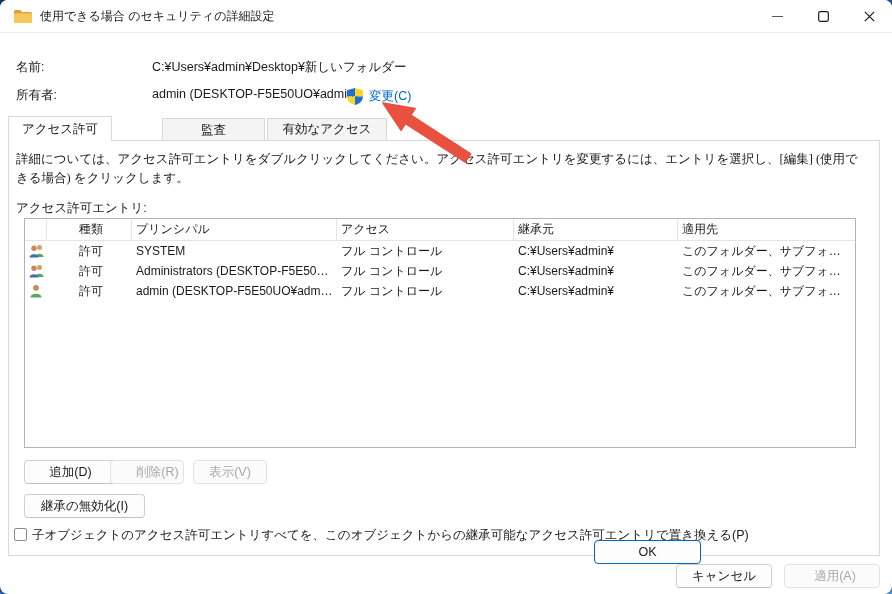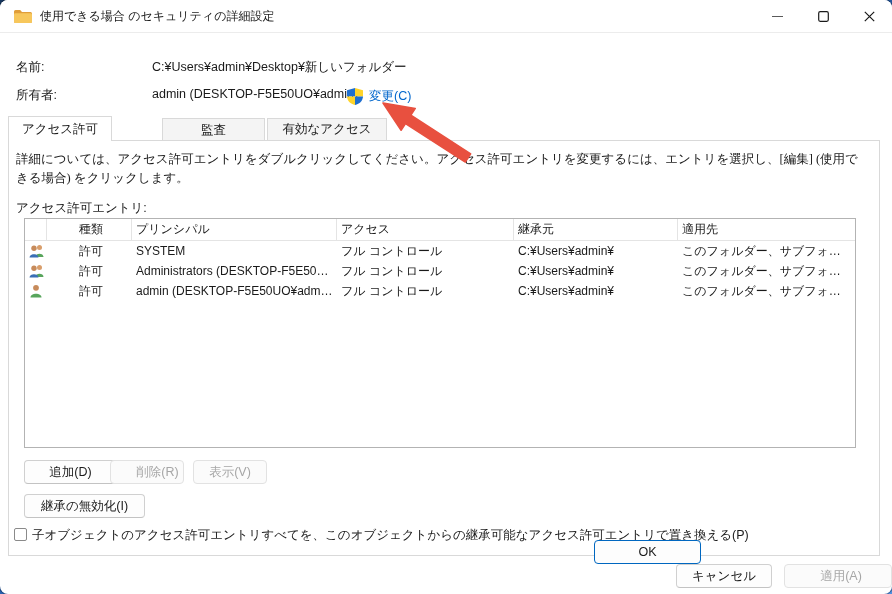--- a/index.html
+++ b/index.html
@@ -50,21 +50,21 @@
   
   .btn { position:absolute; height:24px; background:#fdfdfd; border:1px solid #d0d0d0; border-bottom-color:#c3c3c3; border-radius:4px; font-family:"Liberation Sans",sans-serif; font-size:12.5px; color:#1a1a1a; cursor:pointer; z-index:2; }
   .btn.disabled { color:#a6a6a6; border-color:#e2e2e2; background:#fbfbfb; cursor:default; }
   .btn.primary { border:1px solid #0067C0; }
   .btn-add { left:24px; top:460px; width:93px; }
   .btn-remove { left:110px; top:460px; width:74px;padding-left:21px; }
   .btn-view { left:193px; top:460px; width:74px; }
   .btn-inherit { left:24px; top:494px; width:121px; }
   .btn-ok { left:566px; top:540px; width:107px; z-index:4;margin-left:28px; }
   .btn-cancel { left:676px; top:564px; width:96px; z-index:4; }
-  .btn-apply { left:784px; top:564px; width:108px; z-index:4;padding-left:6px; }
+  .btn-apply { left:784px; top:564px; width:96px; z-index:4;padding-left:6px; }
   
   .checkbox-row { position:absolute; left:14px; top:527px; display:flex; align-items:flex-start; z-index:2; }
   .checkbox { width:13px; height:13px; margin-top:1px; border:1px solid #8a8a8a; border-radius:2px; background:#fff; flex:0 0 13px; cursor:pointer; }
   .checkbox-label { margin-left:5px; white-space:nowrap; }
   
   .arrow-overlay { position:absolute; left:375px; top:95px; width:110px; height:75px; z-index:5; pointer-events:none; }
 </style>
 </head>
 <body>
 

